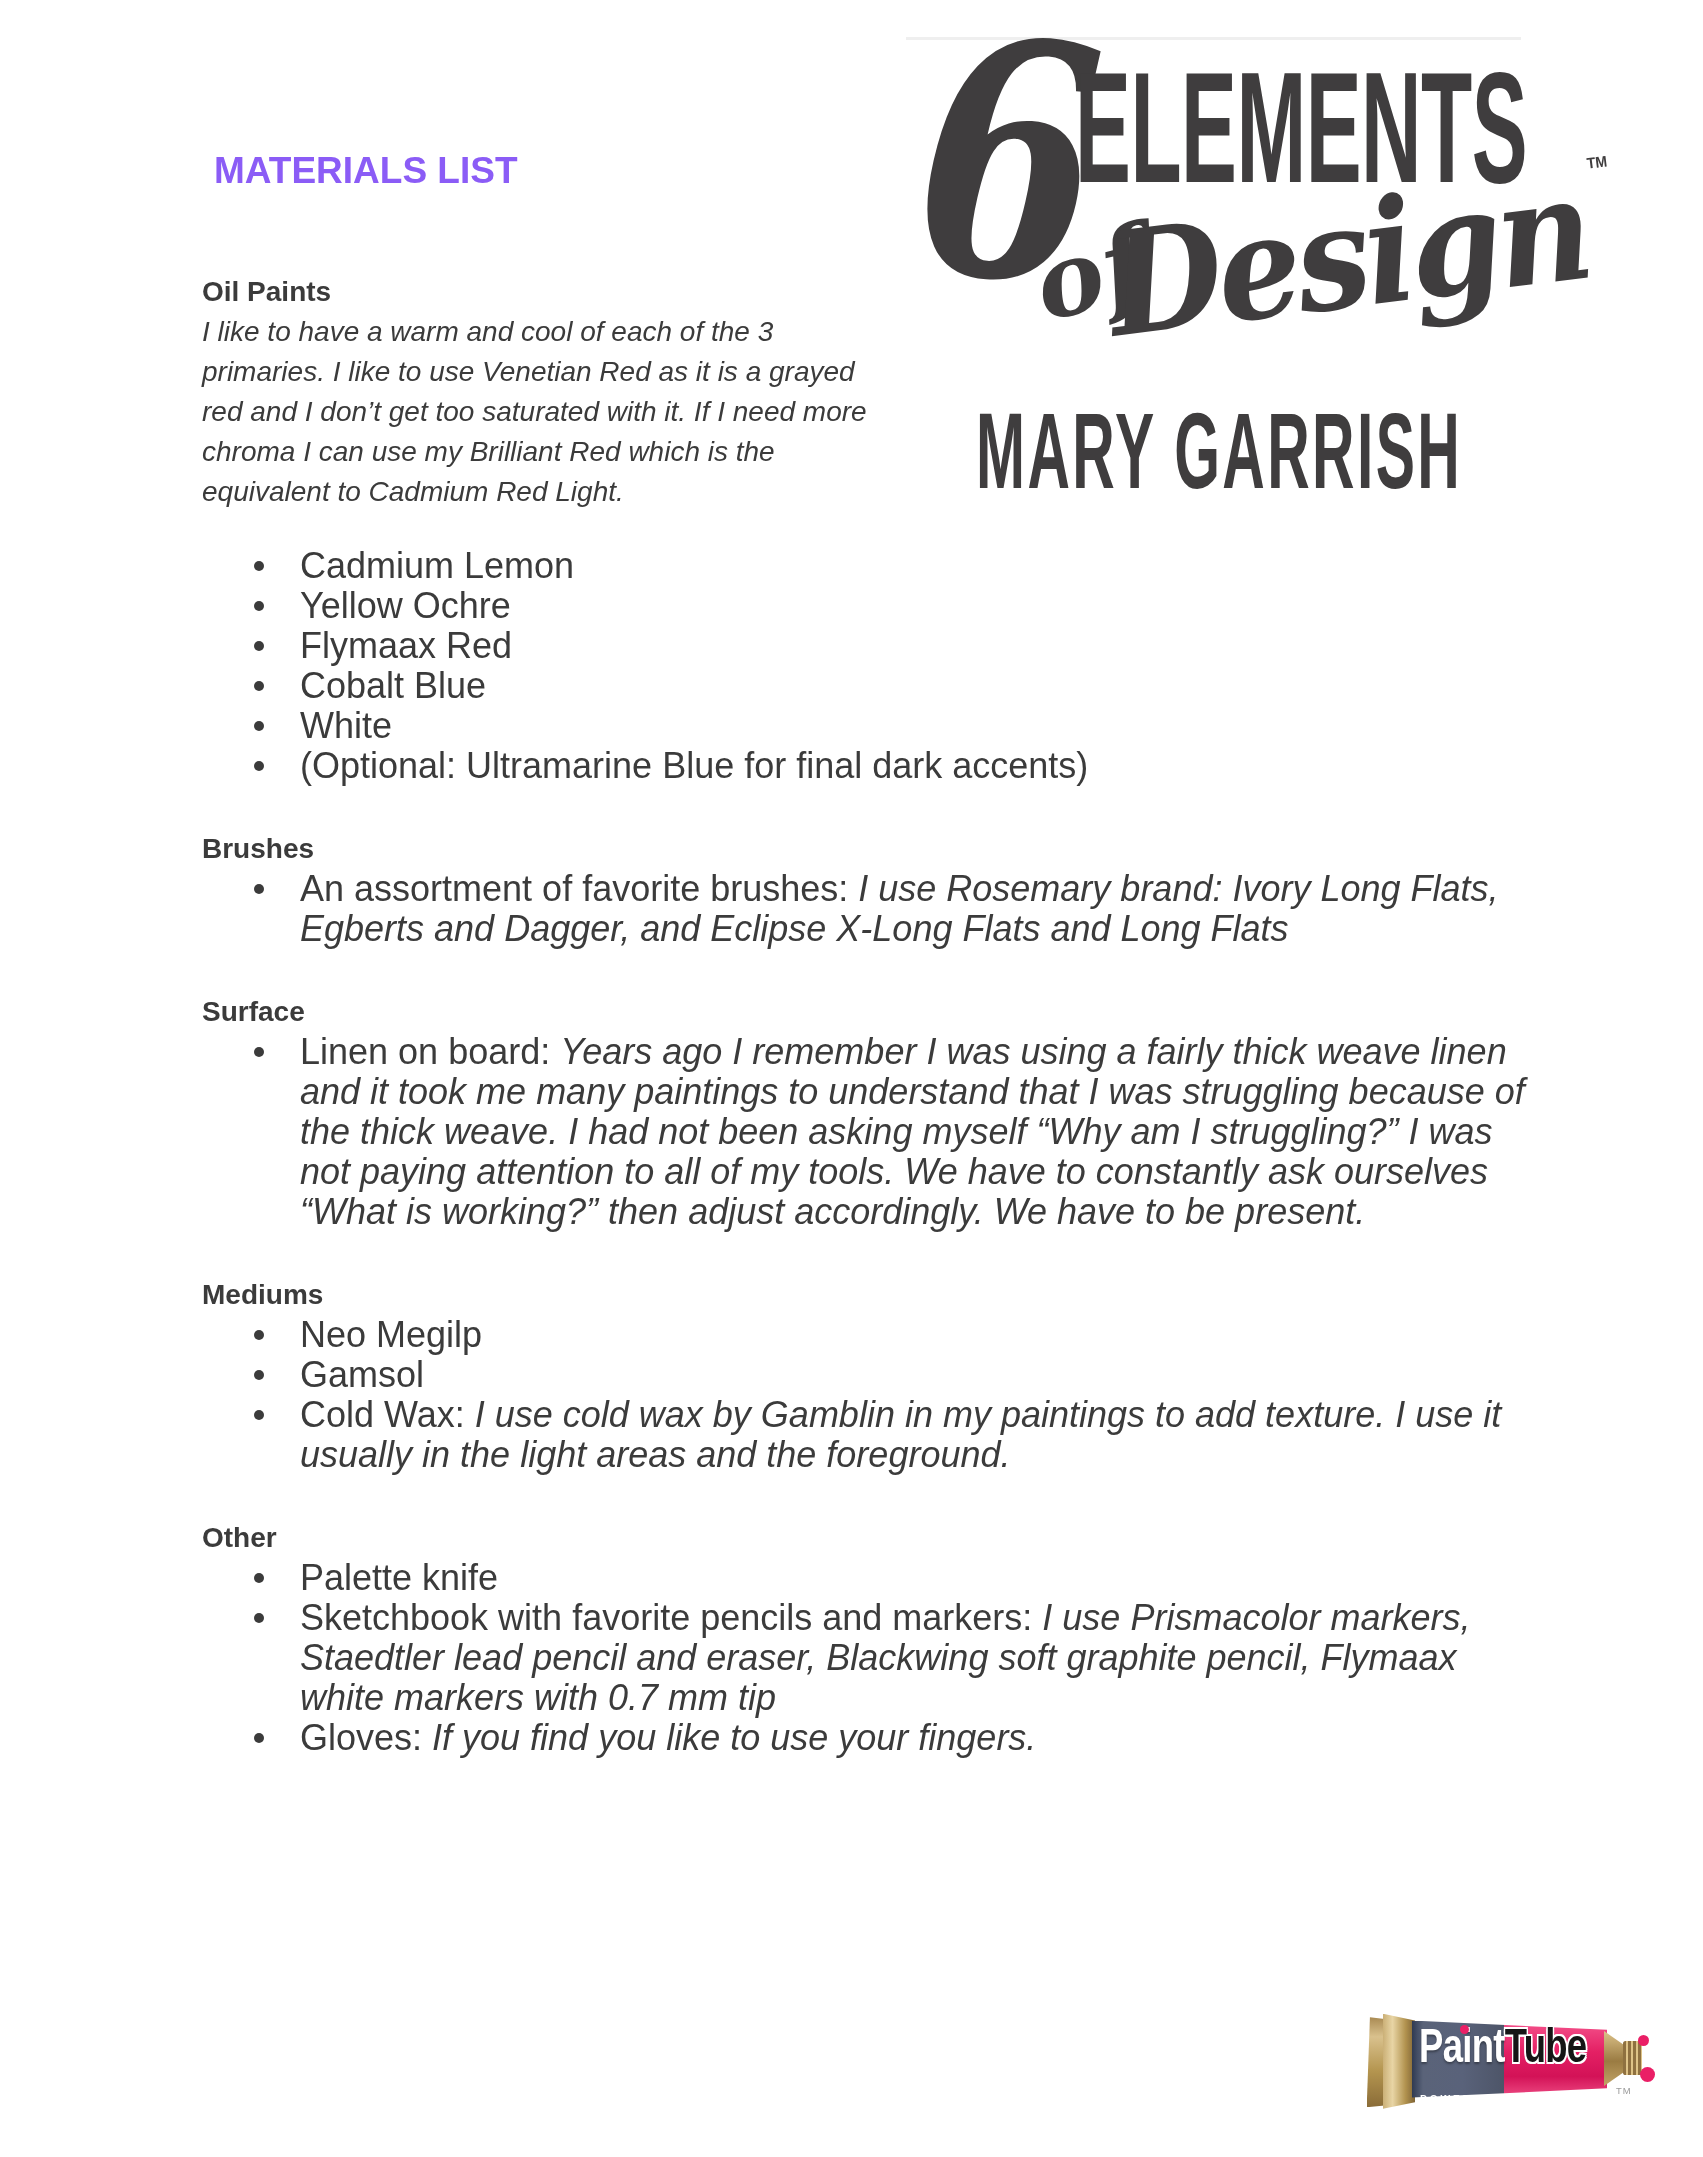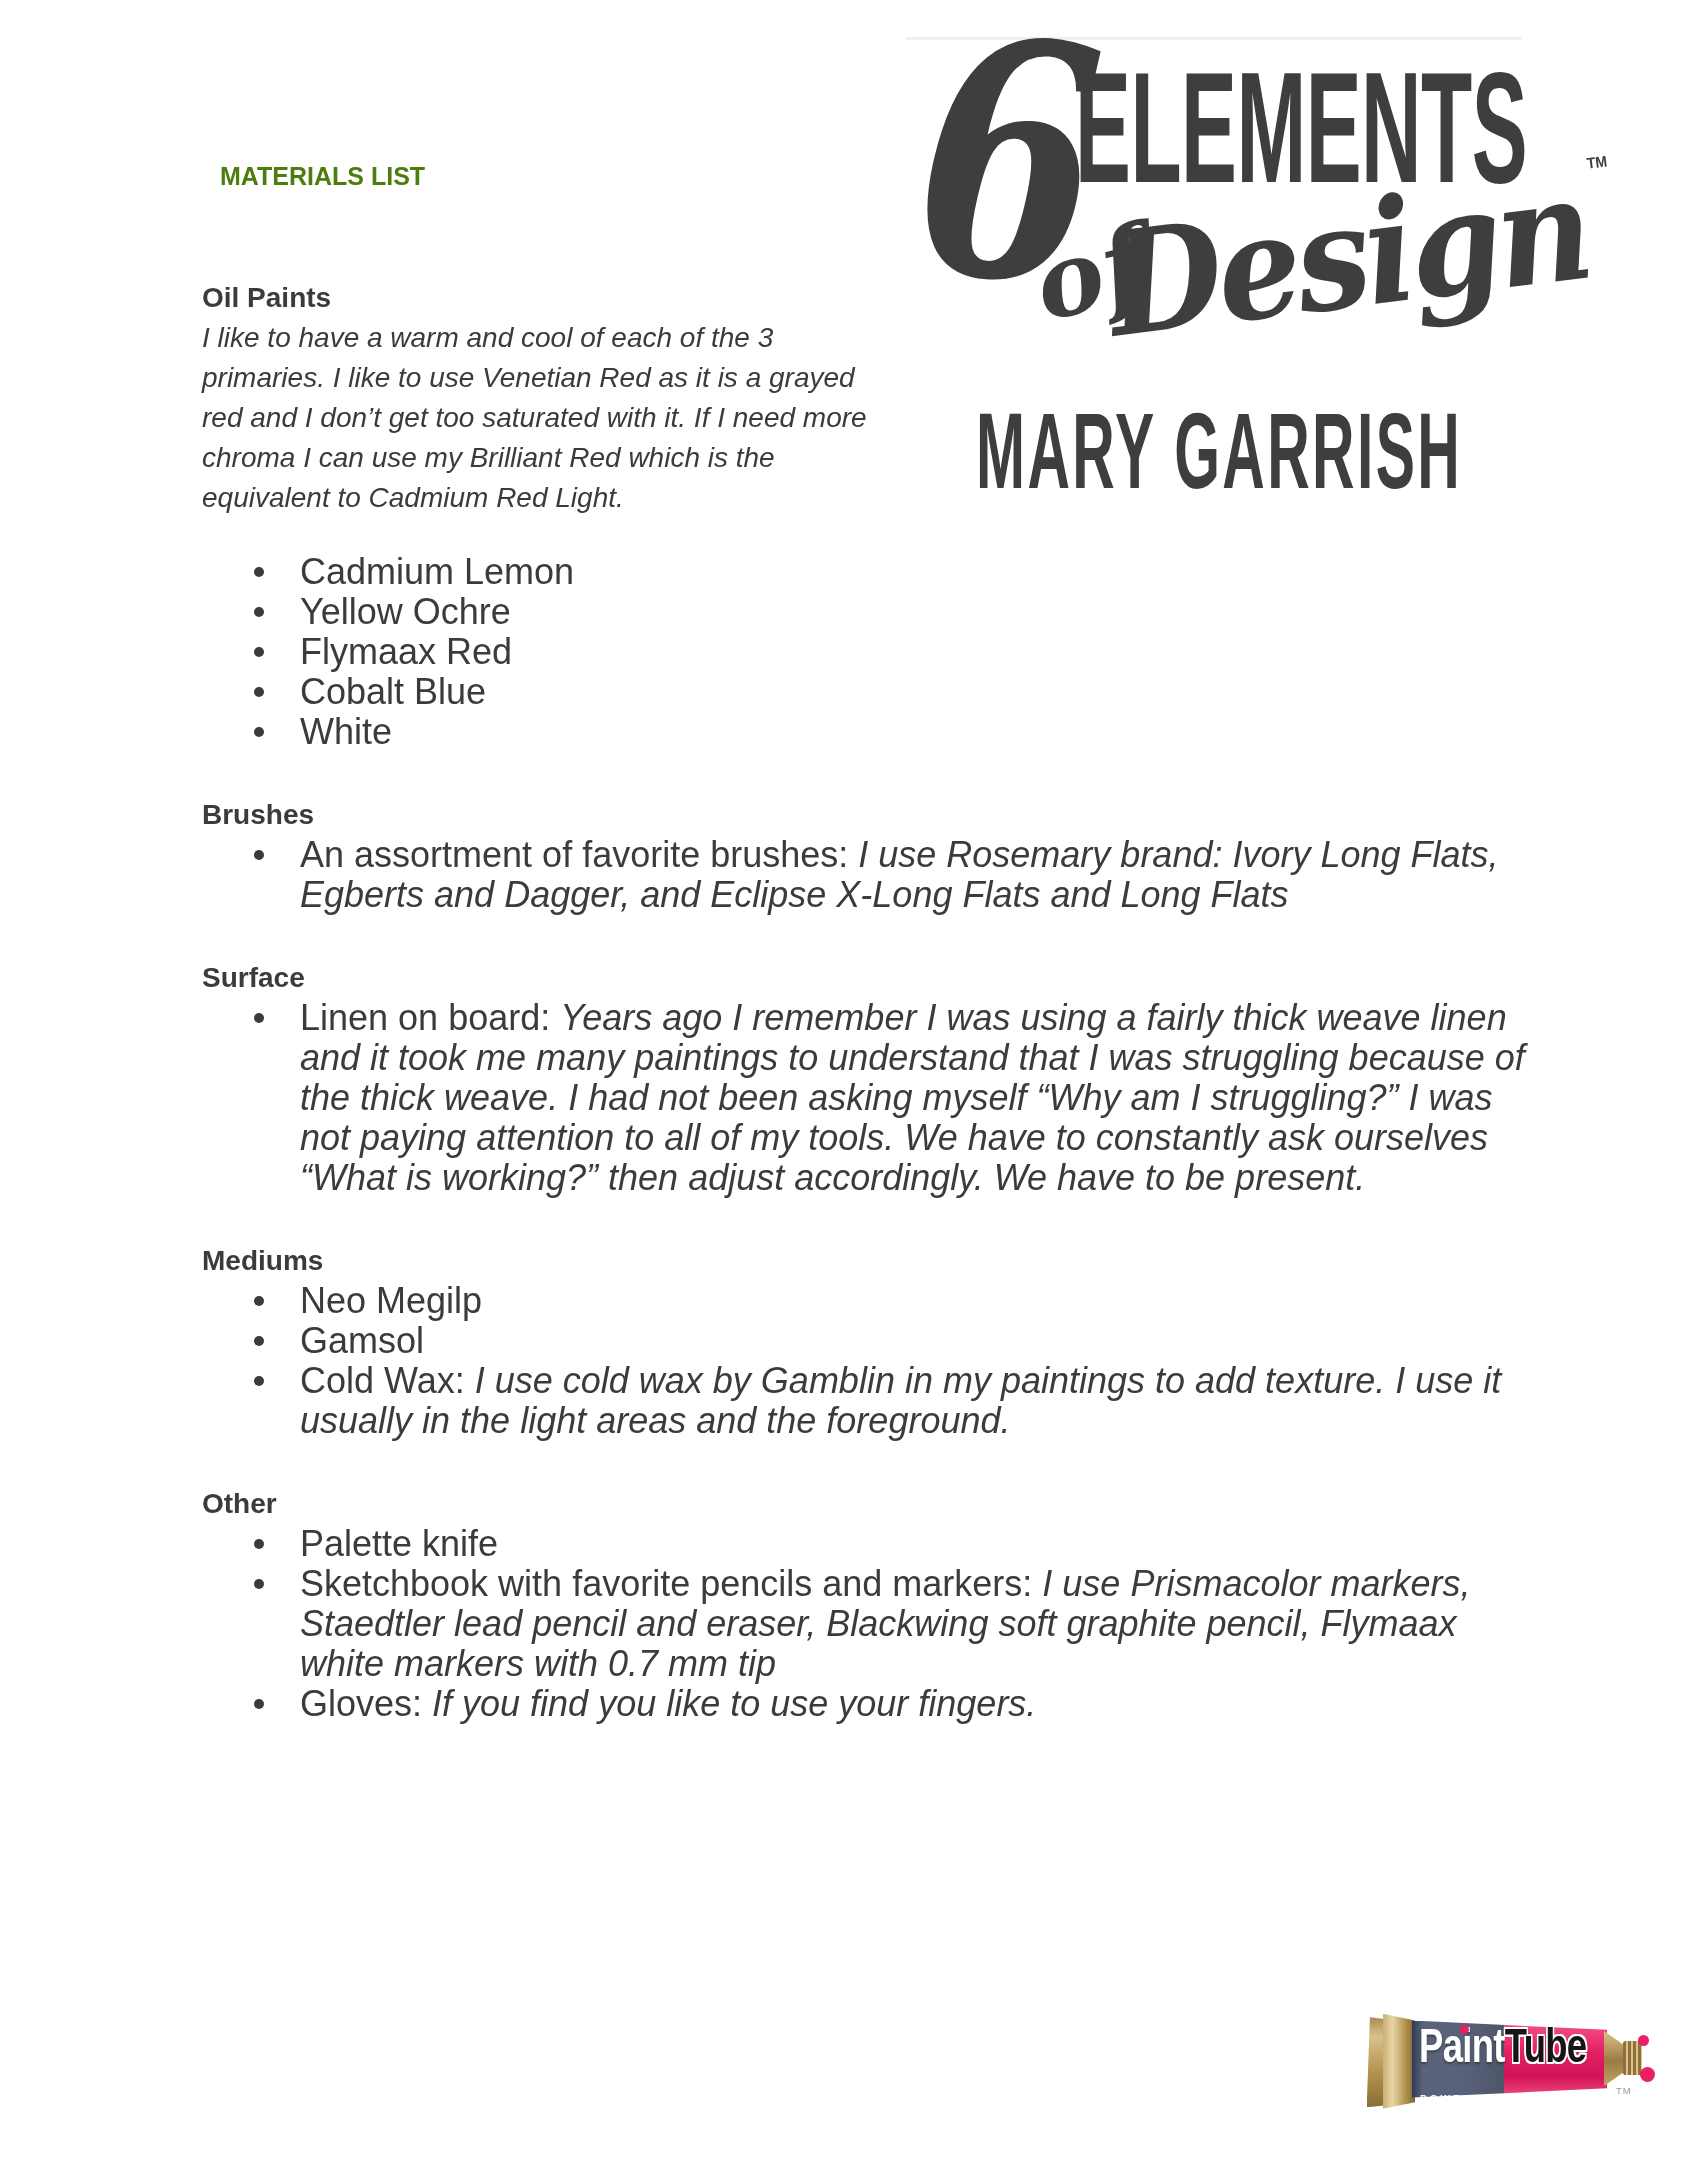--- a/index.html
+++ b/index.html
@@ -4,21 +4,21 @@
 <style>
   html, body { margin:0; padding:0; background:#ffffff; }
   * { box-sizing:border-box; }
   .page {
     position:relative; width:1704px; height:2158px; background:#ffffff;
     font-family:"Liberation Sans", sans-serif; color:#3b3b3b; overflow:hidden;
   }
 
   
   .main { position:absolute; left:202px; top:139px; width:1327px; }
-  h1.title { font-size:25px; line-height:39px; margin:18px; font-weight:700; color:#4d7c0f; }
+  h1.title { font-size:37px; line-height:39px; margin:12px; font-weight:700; color:#8b5cf6; }
   .sec { margin-top:43px; }
   .sec-oil { margin-top:82px; }
   h2.heading { font-size:28px; line-height:40px; margin:0; font-weight:700; }
   p.intro { width:700px; font-size:28px; line-height:40px; font-style:italic; margin:0; }
   ul.blist { list-style:none; margin:0; padding:0; }
   ul.oil-list { margin-top:34px; }
   ul.blist li { position:relative; padding-left:98px; font-size:36px; line-height:40px; }
   ul.blist li::before {
     content:""; position:absolute; left:52px; top:14.5px;
     width:10.2px; height:10.2px; border-radius:50%; background:#3b3b3b;
@@ -117,20 +117,21 @@
 
     <section class="sec sec-oil">
       <h2 class="heading">Oil Paints</h2>
       <p class="intro">I like to have a warm and cool of each of the 3 primaries. I like to use Venetian Red as it is a grayed red and I don’t get too saturated with it. If I need more chroma I can use my Brilliant Red which is the equivalent to Cadmium Red Light.</p>
       <ul class="blist oil-list">
         <li><span class="label">Cadmium Lemon</span><span class="detail"></span></li>
         <li><span class="label">Yellow Ochre</span><span class="detail"></span></li>
         <li><span class="label">Flymaax Red</span><span class="detail"></span></li>
         <li><span class="label">Cobalt Blue</span><span class="detail"></span></li>
         <li><span class="label">White</span><span class="detail"></span></li>
+        <li><span class="label">(Optional: Ultramarine Blue for final dark accents)</span><span class="detail"></span></li>
       </ul>
     </section>
 
     <section class="sec">
       <h2 class="heading">Brushes</h2>
       <ul class="blist">
         <li><span class="label">An assortment of favorite brushes: </span><span class="detail">I use Rosemary brand: Ivory Long Flats, Egberts and Dagger, and Eclipse X-Long Flats and Long Flats</span></li>
       </ul>
     </section>
 

